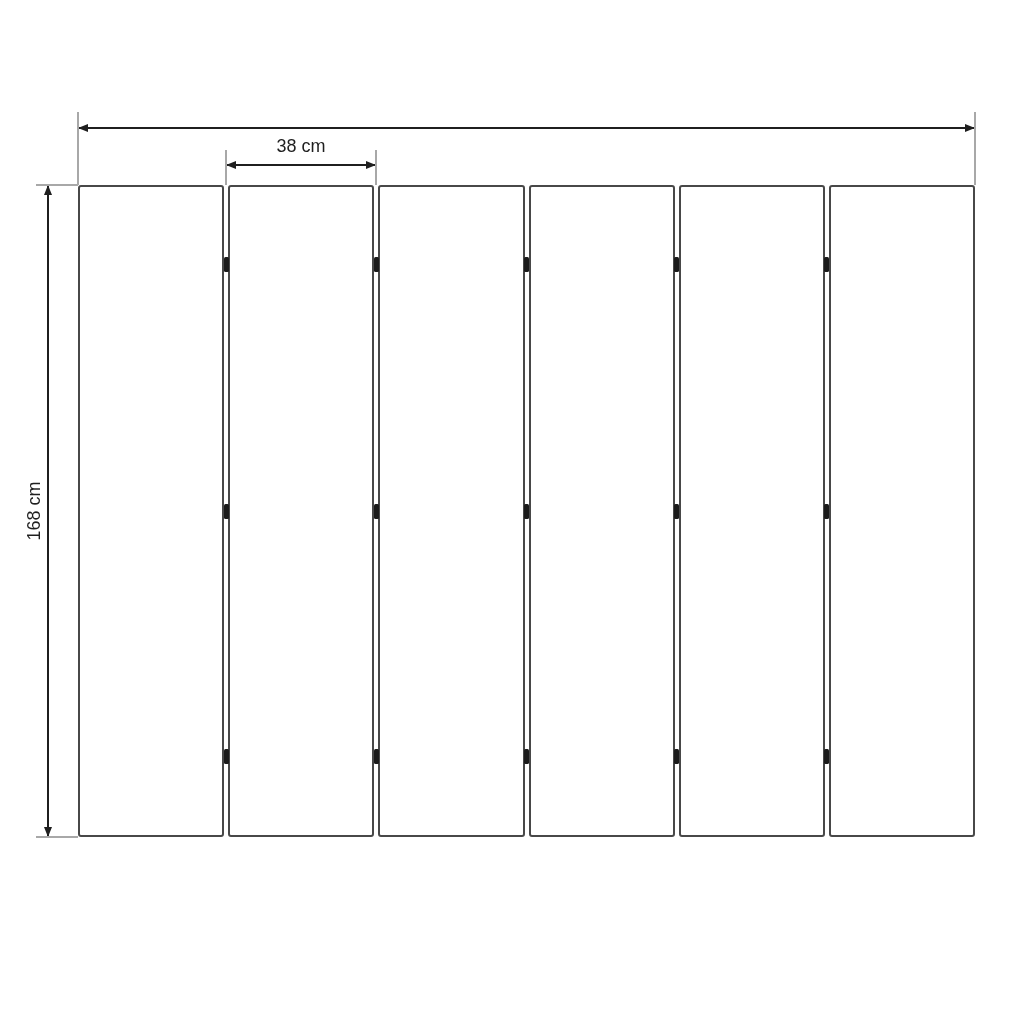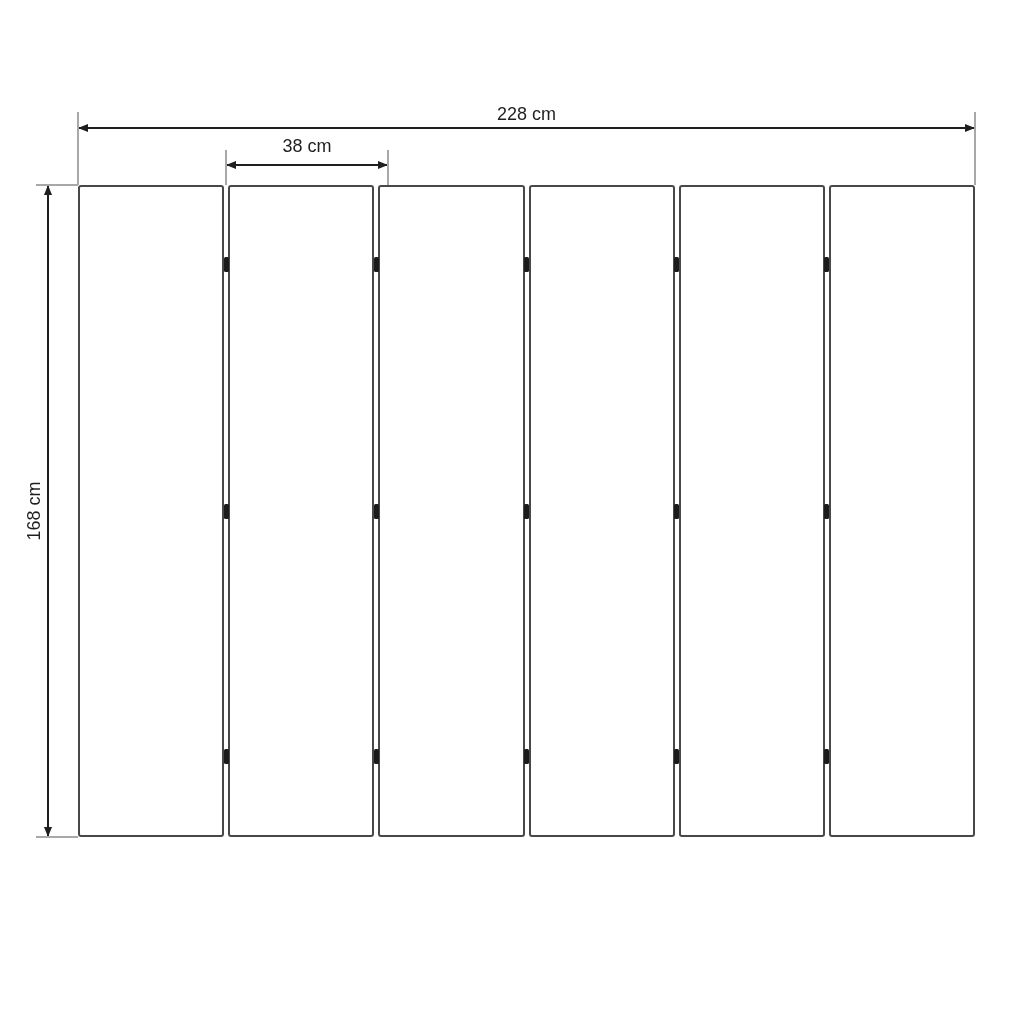--- a/index.html
+++ b/index.html
@@ -65,21 +65,21 @@
   .dim-total{left:78px;top:104px;width:897px;height:81px;}
   .dim-total .dim-label{top:0;left:0;width:100%;text-align:center;}
   .dim-total .line-h{top:23px;}
   .dim-total .arr-left{left:0;top:20px;}
   .dim-total .arr-right{right:0;top:20px;}
   .dim-total .ext-v{top:8px;bottom:0;}
   .dim-total .ext-start{left:-0.75px;}
   .dim-total .ext-end{right:-0.75px;}
 
   
-  .dim-panel{left:226px;top:138px;width:162px;height:47px;}
+  .dim-panel{left:226px;top:138px;width:150px;height:47px;}
   .dim-panel .dim-label{top:-2px;left:0;width:100%;text-align:center;}
   .dim-panel .line-h{top:26px;}
   .dim-panel .arr-left{left:0;top:23px;}
   .dim-panel .arr-right{right:0;top:23px;}
   .dim-panel .ext-v{top:12px;bottom:0;}
   .dim-panel .ext-start{left:-0.75px;}
   .dim-panel .ext-end{right:-0.75px;}
 
   
   .dim-height{left:36px;top:185px;width:42px;height:652px;}
@@ -93,21 +93,20 @@
     left:-2px;top:50%;
     transform:translate(-50%,-50%) rotate(-90deg);
   }
 </style>
 </head>
 <body>
 
 <div class="canvas">
 
   <div class="dim dim-total">
-    <div class="dim-label">228 cm</div>
     <div class="line-h"></div>
     <div class="arr arr-left"></div>
     <div class="arr arr-right"></div>
     <div class="ext-v ext-start"></div>
     <div class="ext-v ext-end"></div>
   </div>
 
   <div class="dim dim-panel">
     <div class="dim-label">38 cm</div>
     <div class="line-h"></div>

